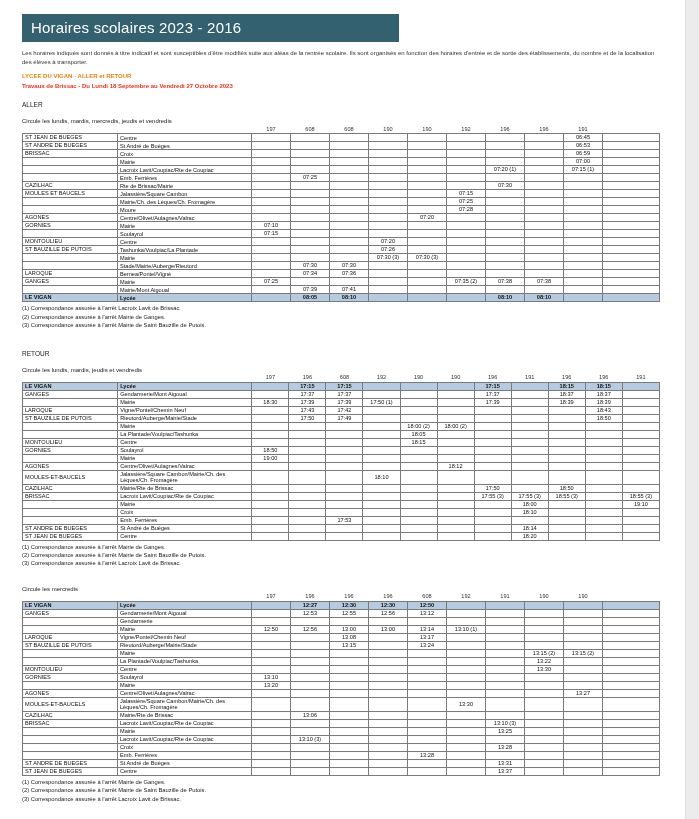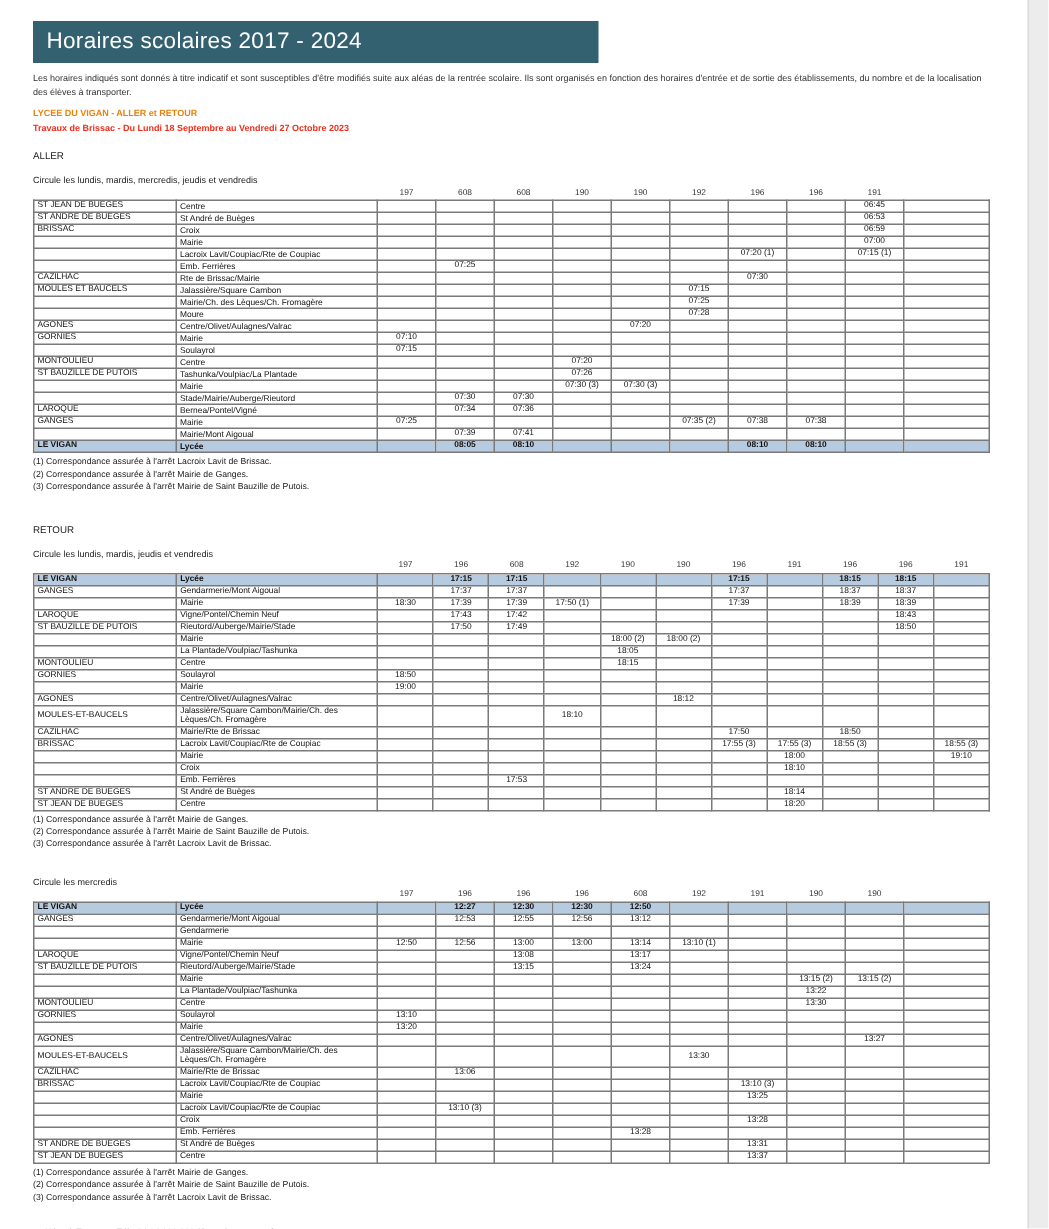--- a/index.html
+++ b/index.html
@@ -27,21 +27,21 @@
   .footnotes{margin-top:2px;font-size:5.8px;line-height:1.45;color:#222;}
   .footer{margin-top:16px;font-size:6px;color:#222;padding-left:8px;}
 </style>
 </head>
 <body>
 
 <div class="right-strip"></div>
 
 <div class="content">
 
-  <div class="titlebar">Horaires scolaires 2017 - 2024</div>
+  <div class="titlebar">Horaires scolaires 2023 - 2016</div>
 
   <div class="intro">Les horaires indiqués sont donnés à titre indicatif et sont susceptibles d'être modifiés suite aux aléas de la rentrée scolaire. Ils sont organisés en fonction des horaires d'entrée et de sortie des établissements, du nombre et de la localisation des élèves à transporter.</div>
 
   <div class="lycee">LYCEE DU VIGAN - ALLER et RETOUR</div>
   <div class="notice">Travaux de Brissac - Du Lundi 18 Septembre au Vendredi 27 Octobre 2023</div>
 
   <div class="sec-label">ALLER</div>
   <div class="service">Circule les lundis, mardis, mercredis, jeudis et vendredis</div>
   <table>
       <colgroup>

